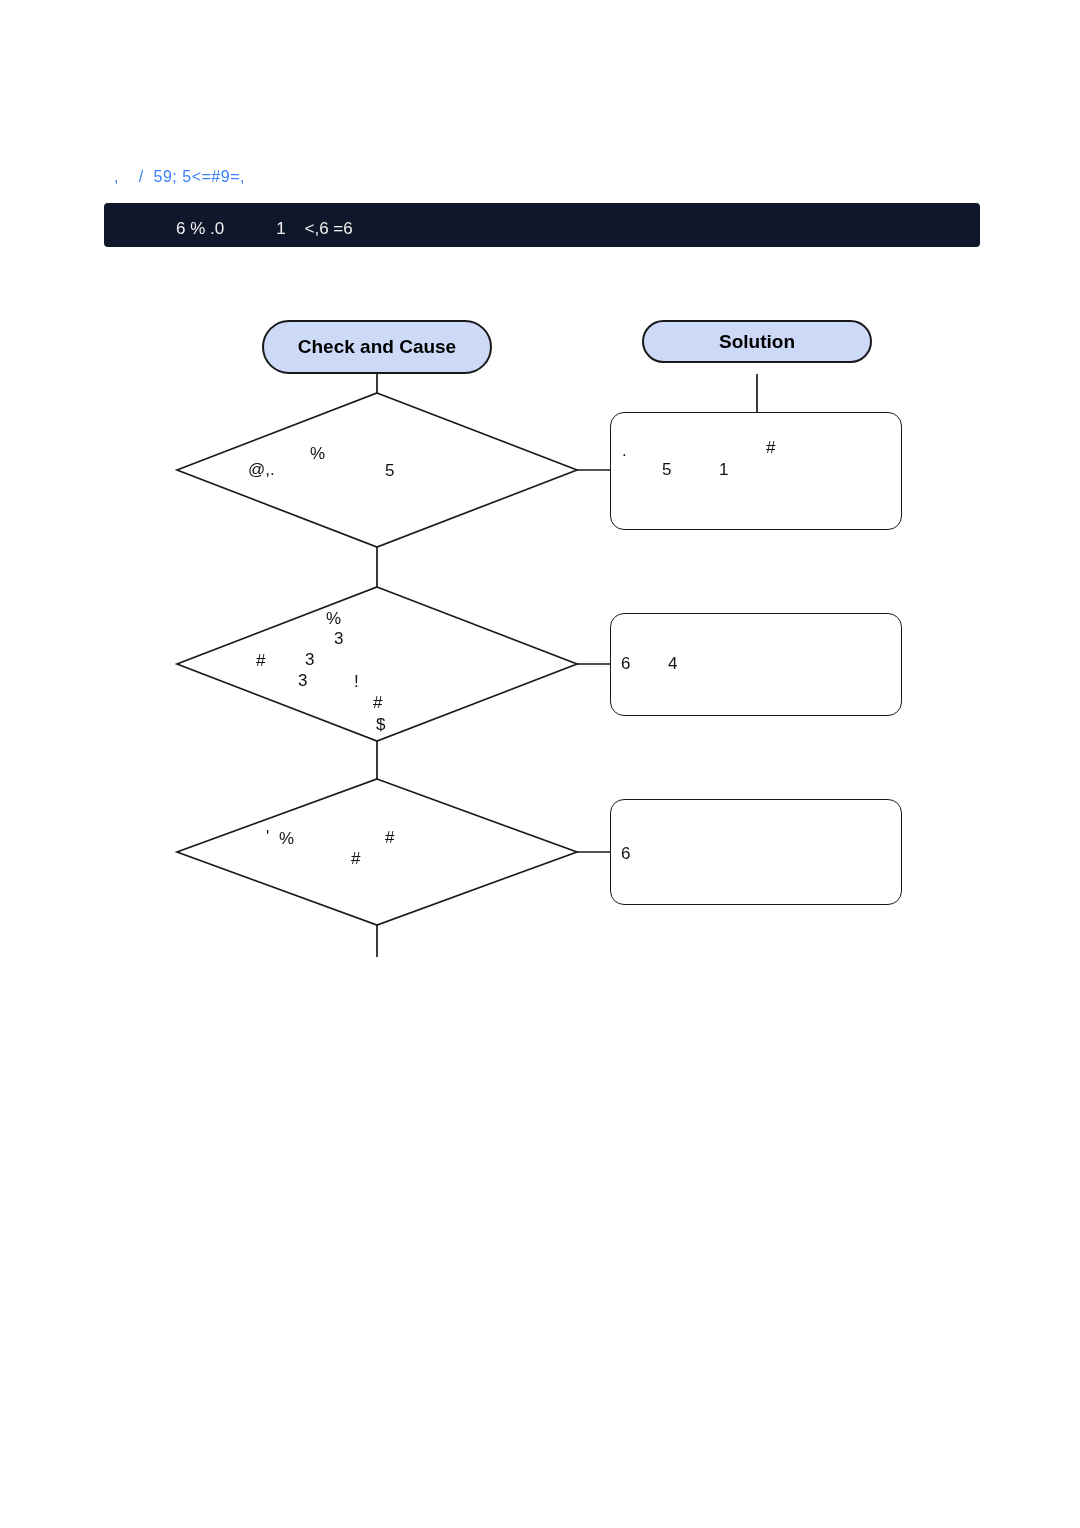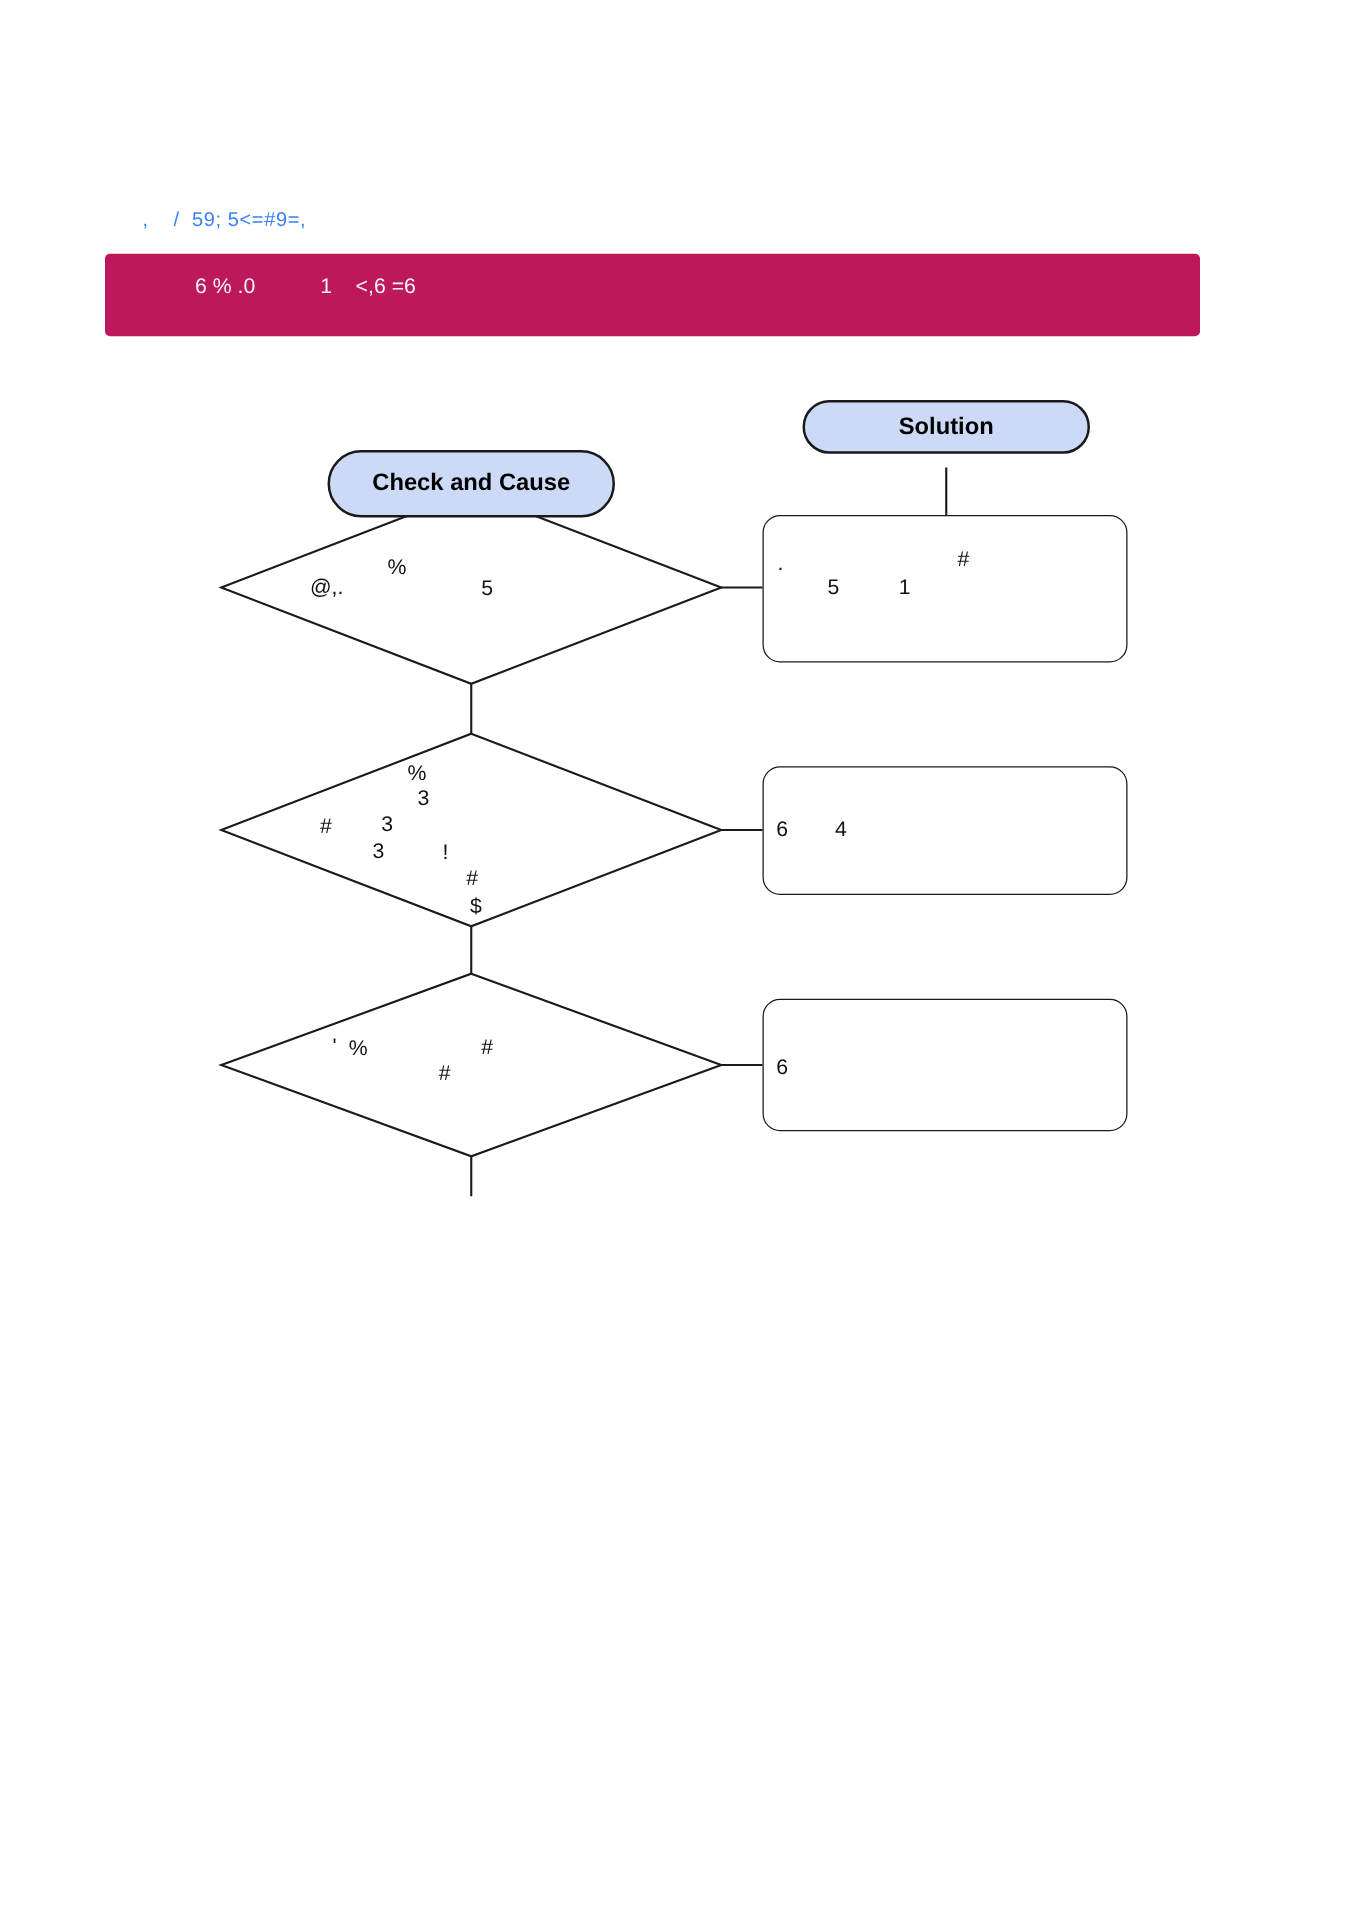--- a/index.html
+++ b/index.html
@@ -25,25 +25,25 @@
     line-height: 28px;
     letter-spacing: 0.5px;
     color: #3b82f6;
     white-space: pre;
     margin-top: 11px;
   }
 
   
   #header-bar {
     position: absolute;
-    left: 84px;
+    left: 104px;
     top: 203px;
     width: 876px;
-    height: 66px;
-    background: #be185d;
+    height: 44px;
+    background: #0f172a;
     border-radius: 4px;
   }
   #header-bar-text {
     position: absolute;
     left: 72px;
     top: 14px;
     font-size: 17px;
     line-height: 24px;
     color: #f2f2f2;
     white-space: pre;
@@ -67,21 +67,21 @@
     border: 2px solid #1a1a1a;
     border-radius: 40px;
     box-sizing: border-box;
     display: flex;
     align-items: center;
     justify-content: center;
     font-size: 19px;
     font-weight: bold;
     color: #000000;
   }
-  #node-check-and-cause { left: 262px; top: 320px; width: 230px; height: 54px; margin-top: 40px; }
+  #node-check-and-cause { left: 262px; top: 320px; width: 230px; height: 54px; }
   #node-solution        { left: 642px; top: 320px; width: 230px; height: 43px; }
   #node-end             { left: 262px; top: 957px; width: 230px; height: 52px; }
 
   
   .diamond-label {
     position: absolute;
     font-size: 17px;
     line-height: 22px;
     color: #111111;
     white-space: pre;

